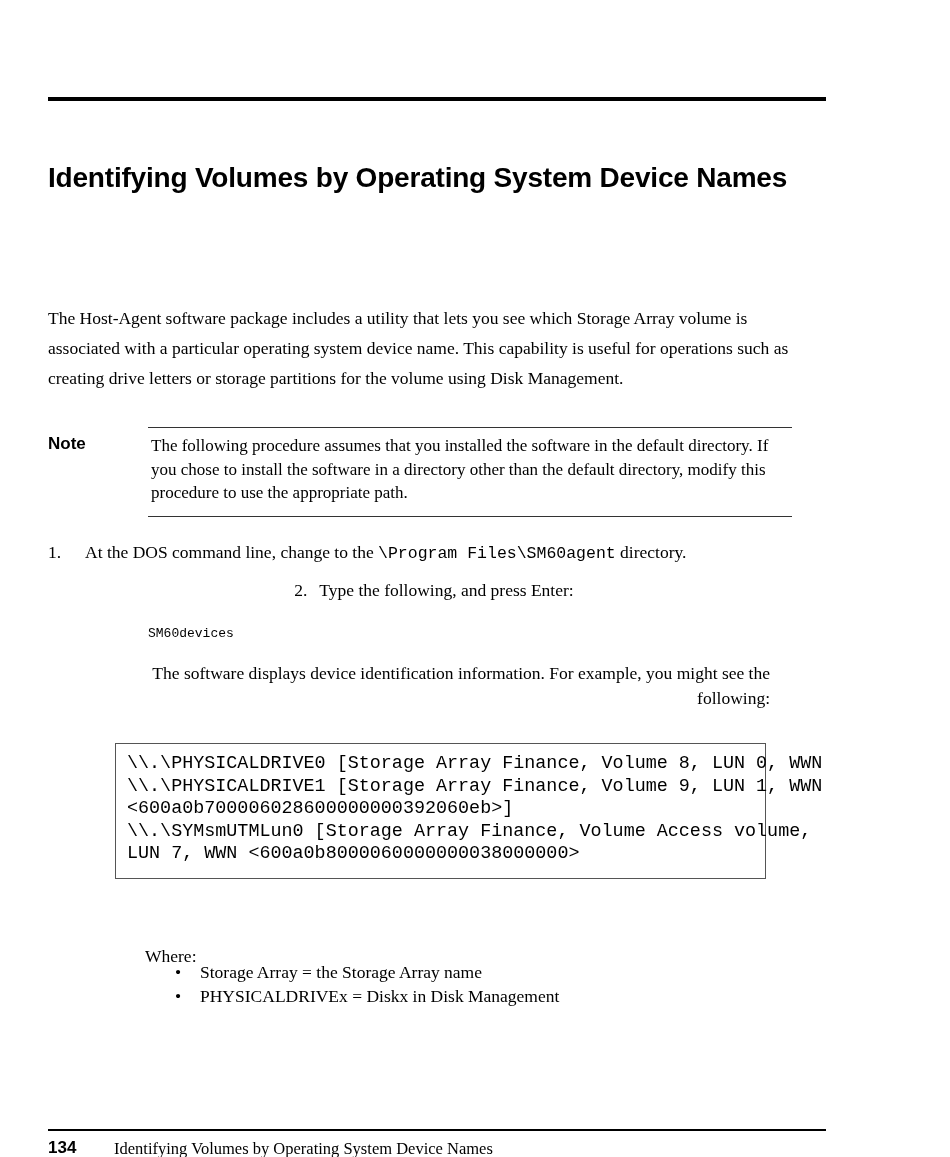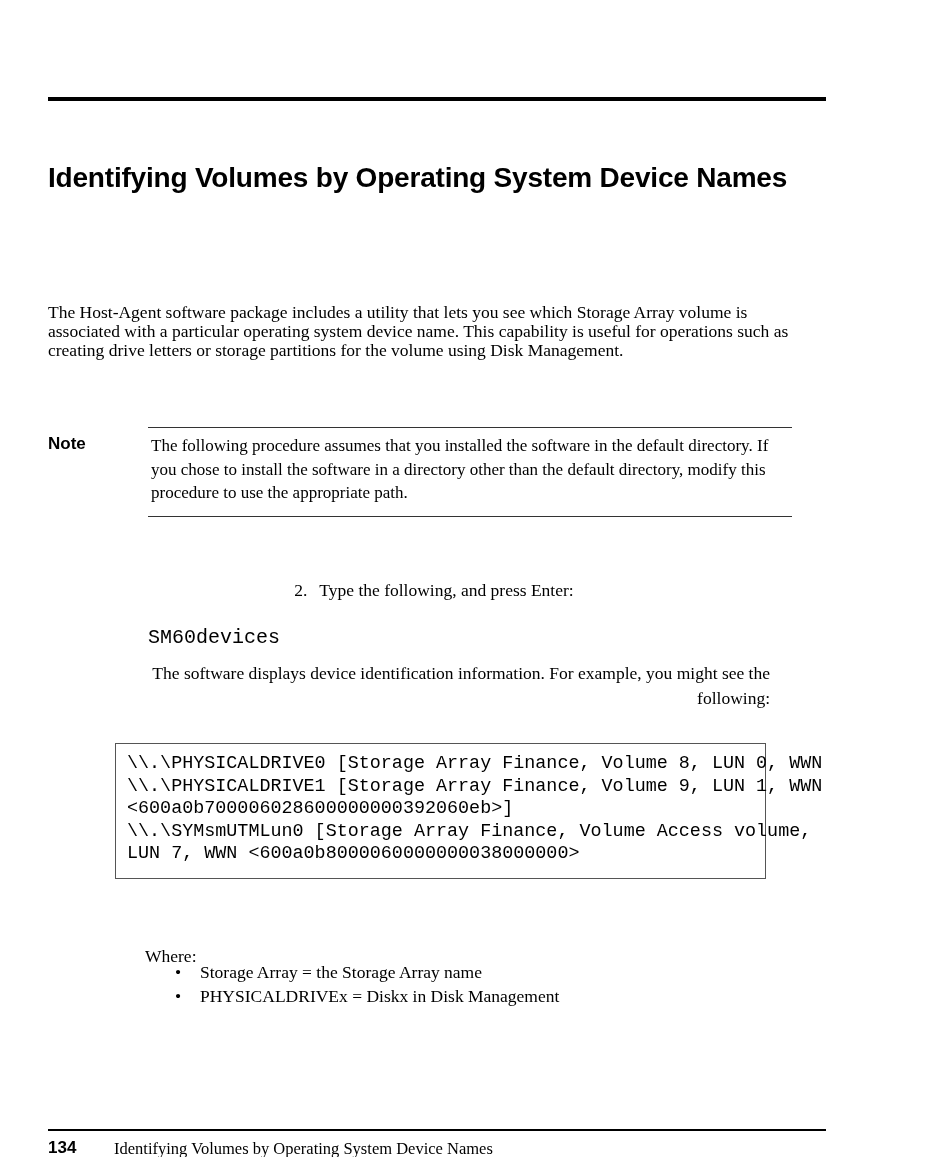--- a/index.html
+++ b/index.html
@@ -31,21 +31,21 @@
     font-size: 28px;
     line-height: 34px;
     letter-spacing: -0.2px;
   }
 
   .intro {
     position: absolute;
     left: 48px; top: 303px;
     width: 748px;
     font-size: 17.5px;
-    line-height: 19px;
+    line-height: 30px;
   }
 
   .note-label {
     position: absolute;
     left: 48px; top: 434px;
     font-family: "Liberation Sans", sans-serif;
     font-weight: bold;
     font-size: 17px;
   }
 
@@ -75,21 +75,21 @@
   }
   .inline-code {
     font-family: "Liberation Mono", "DejaVu Sans Mono", monospace;
     font-size: 16.5px;
   }
 
   .command-line {
     position: absolute;
     left: 148px; top: 626px;
     font-family: "Liberation Mono", "DejaVu Sans Mono", monospace;
-    font-size: 20px;
+    font-size: 13px;
   }
 
   .result-text {
     position: absolute;
     left: 145px; top: 661px;
     width: 625px;
     font-size: 17.5px;
     line-height: 25px;
     text-align: right;
   }
@@ -157,20 +157,23 @@
 
   <h1 class="page-title">Identifying Volumes by Operating System Device Names</h1>
 
   <p class="intro">The Host-Agent software package includes a utility that lets you see which Storage Array volume is associated with a particular operating system device name. This capability is useful for operations such as creating drive letters or storage partitions for the volume using Disk Management.</p>
 
   <div>
     <div class="note-label">Note</div>
     <div class="note-body">The following procedure assumes that you installed the software in the default directory. If you chose to install the software in a directory other than the default directory, modify this procedure to use the appropriate path.</div>
   </div>
 
+  <div class="step step-1">
+    <span class="step-num">1.</span><span>At the DOS command line, change to the </span><span class="inline-code">\Program Files\SM60agent</span><span> directory.</span>
+  </div>
 
   <div class="step step-2">
     <span class="step-num">2.</span><span>Type the following, and press Enter:</span>
   </div>
 
   <div class="command-line">SM60devices</div>
 
   <p class="result-text">The software displays device identification information. For example, you might see the following:</p>
 
   <div class="code-box">

